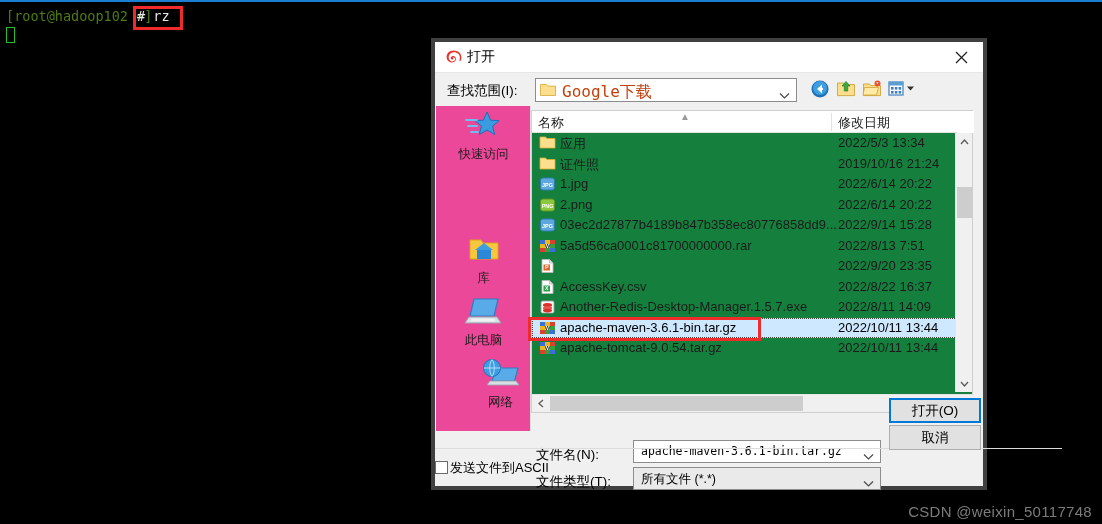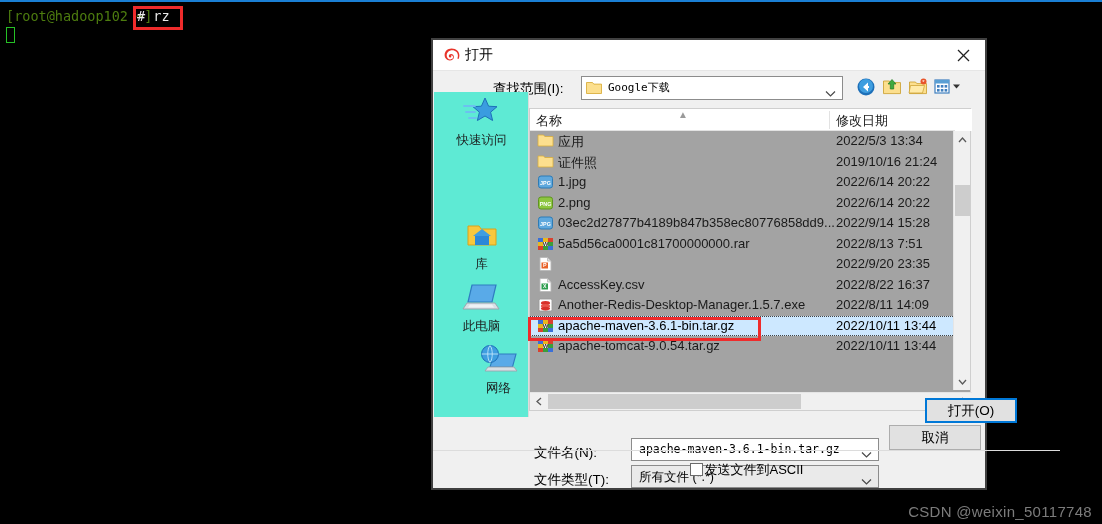--- a/index.html
+++ b/index.html
@@ -49,21 +49,21 @@
     color: #7c7c7c; font-size: 15px;
     font-family: "Liberation Sans", sans-serif;
     letter-spacing: 0.3px;
   }
 
   
   #dialog {
     position: absolute; left: 431px; top: 38px;
     width: 556px; height: 452px;
     background: #f0f0f0;
-    border: 2px solid #404040;
+    border: 4px solid #404040;
     box-shadow: 0 0 0 1px rgba(0,0,0,0.06);
   }
   #titlebar {
     position: relative; height: 31px; background: #ffffff;
     border-bottom: 1px solid #e6e6e6;
   }
   #title-icon {
     position: absolute; left: 10px; top: 7px; width: 17px; height: 17px;
   }
   #title-text {
@@ -72,68 +72,68 @@
   }
   #close-btn {
     position: absolute; right: 0; top: 0; width: 44px; height: 31px;
     display: flex; align-items: center; justify-content: center;
     cursor: pointer;
   }
   #close-btn svg { display: block; }
 
   
   #lookin-row {
-    position: absolute; left: 0; top: 31px; width: 100%; height: 24px; margin-left: 48px;
+    position: absolute; left: 0; top: 31px; width: 100%; height: 24px;
   }
   #lookin-label {
     position: absolute; left: 12px; top: 9px;
     font-size: 13.5px; color: #000;
   }
   #lookin-combo {
     position: absolute; left: 100px; top: 5px; width: 262px; height: 24px;
     background: #fff; border: 1px solid #8c8c8c;
   }
   #lookin-folder-icon {
     position: absolute; left: 4px; top: 4px; width: 16px; height: 14px;
   }
   #lookin-value {
     position: absolute; left: 26px; top: 3px;
     font-family: "DejaVu Sans Mono", "Liberation Mono", monospace;
-    font-size: 11px; color: #000000;
+    font-size: 16px; color: #c2410c;
   }
   #lookin-caret {
     position: absolute; right: 6px; top: 7px;
   }
   .tbtn {
     position: absolute; top: 5px; width: 22px; height: 22px;
     display: flex; align-items: center; justify-content: center;
     cursor: pointer;
   }
   #tb-back { left: 374px; }
   #tb-up { left: 400px; }
   #tb-newfolder { left: 426px; }
   #tb-views { left: 452px; width: 30px; }
 
   
   #places {
-    position: absolute; left: 1px; top: 52px; width: 95px; height: 325px;
-    background: #5eead4;
+    position: absolute; left: 1px; top: 64px; width: 95px; height: 325px;
+    background: #ec4899;
     border-right: 1px solid #dcdcdc;
   }
   .place {
     position: absolute; left: 0; width: 95px; height: 62px;
     text-align: center; cursor: pointer;
   }
   .place .picon { height: 38px; display: flex; align-items: flex-end; justify-content: center; }
   .place .plabel { font-size: 12.5px; color: #1a1a1a; margin-top: 2px; }
 
   
   #filelist {
     position: absolute; left: 96px; top: 68px; width: 442px; height: 303px;
-    background: #a3a3a3; border: 1px solid #cfcfcf;
+    background: #15803d; border: 1px solid #cfcfcf;
   }
   #col-header {
     position: absolute; left: 0; top: 0; width: 442px; height: 22px;
     background: #fff; border-bottom: 1px solid #e2e2e2;
   }
   #col-name { position: absolute; left: 6px; top: 3px; font-size: 13px; color: #1a1a1a; }
   #col-date { position: absolute; left: 306px; top: 3px; font-size: 13px; color: #1a1a1a; }
   #col-divider { position: absolute; left: 299px; top: 2px; width: 1px; height: 18px; background: #e2e2e2; }
   #col-sortarrow { position: absolute; left: 148px; top: 0px; font-size: 10px; color: #9a9a9a; }
   #col-hdr-scroll { position: absolute; right: 0; top: 0; width: 17px; height: 22px; background: #fff; }
@@ -208,38 +208,38 @@
   }
   .combo-val {
     position: absolute; left: 7px; top: 3px;
     font-family: "DejaVu Sans Mono", "Liberation Mono", monospace;
     font-size: 11.5px; color: #000; white-space: nowrap;
   }
   .combo-val.cjk { font-family: "Liberation Sans", sans-serif; font-size: 12.5px; }
   .combo-caret { position: absolute; right: 6px; top: 6px; }
 
   #open-btn {
-    position: absolute; left: 889px; top: 398px; width: 92px; height: 25px; margin-left: 36px;
+    position: absolute; left: 889px; top: 398px; width: 92px; height: 25px;
   }
   #cancel-btn {
     position: absolute; left: 889px; top: 425px; width: 92px; height: 25px;
   }
   .dlgbtn {
     background: #e1e1e1; border: 1px solid #adadad;
     display: flex; align-items: center; justify-content: center;
     font-size: 13.5px; color: #000; cursor: pointer;
   }
   .dlgbtn.primary {
     border: 2px solid #0078d7;
   }
 
   #ascii-row {
     position: absolute; left: 0; bottom: 0; width: 627px; height: 38px;
     border-top: 1px solid #dcdcdc;
-    display: flex; align-items: center; justify-content: center;
+    display: flex; align-items: center; 
   }
   #ascii-check {
     width: 13px; height: 13px; background: #fff; border: 1px solid #6b6b6b;
     margin-right: 2px; cursor: pointer;
   }
   #ascii-label { font-size: 13px; color: #000; }
 
   
   #redbox-file {
     position: absolute; left: 528px; top: 317px;

